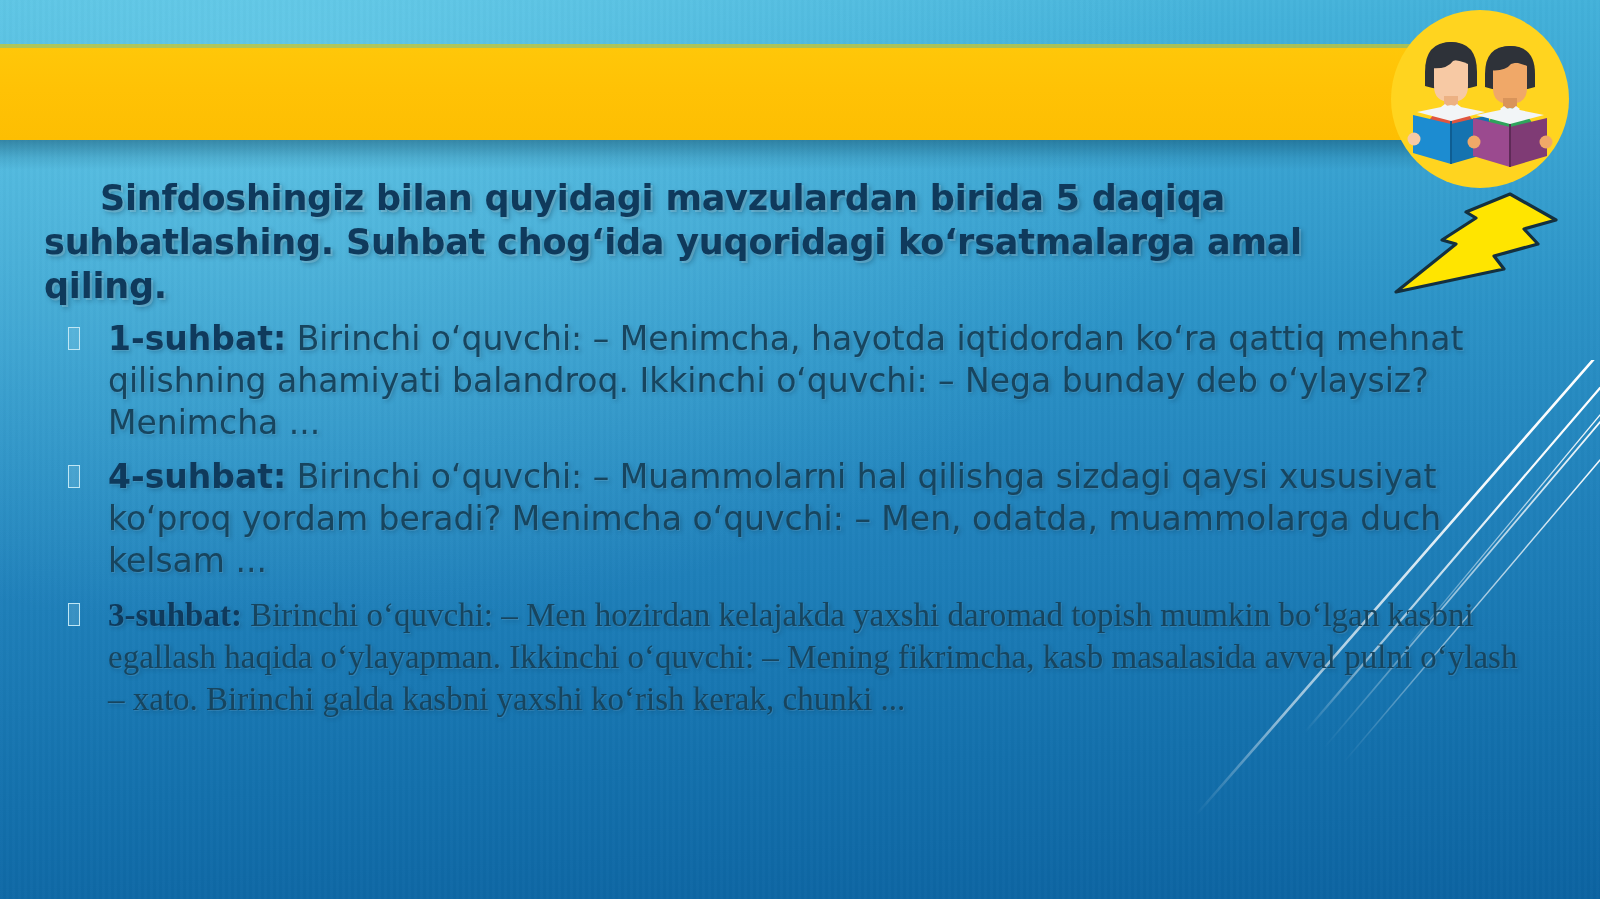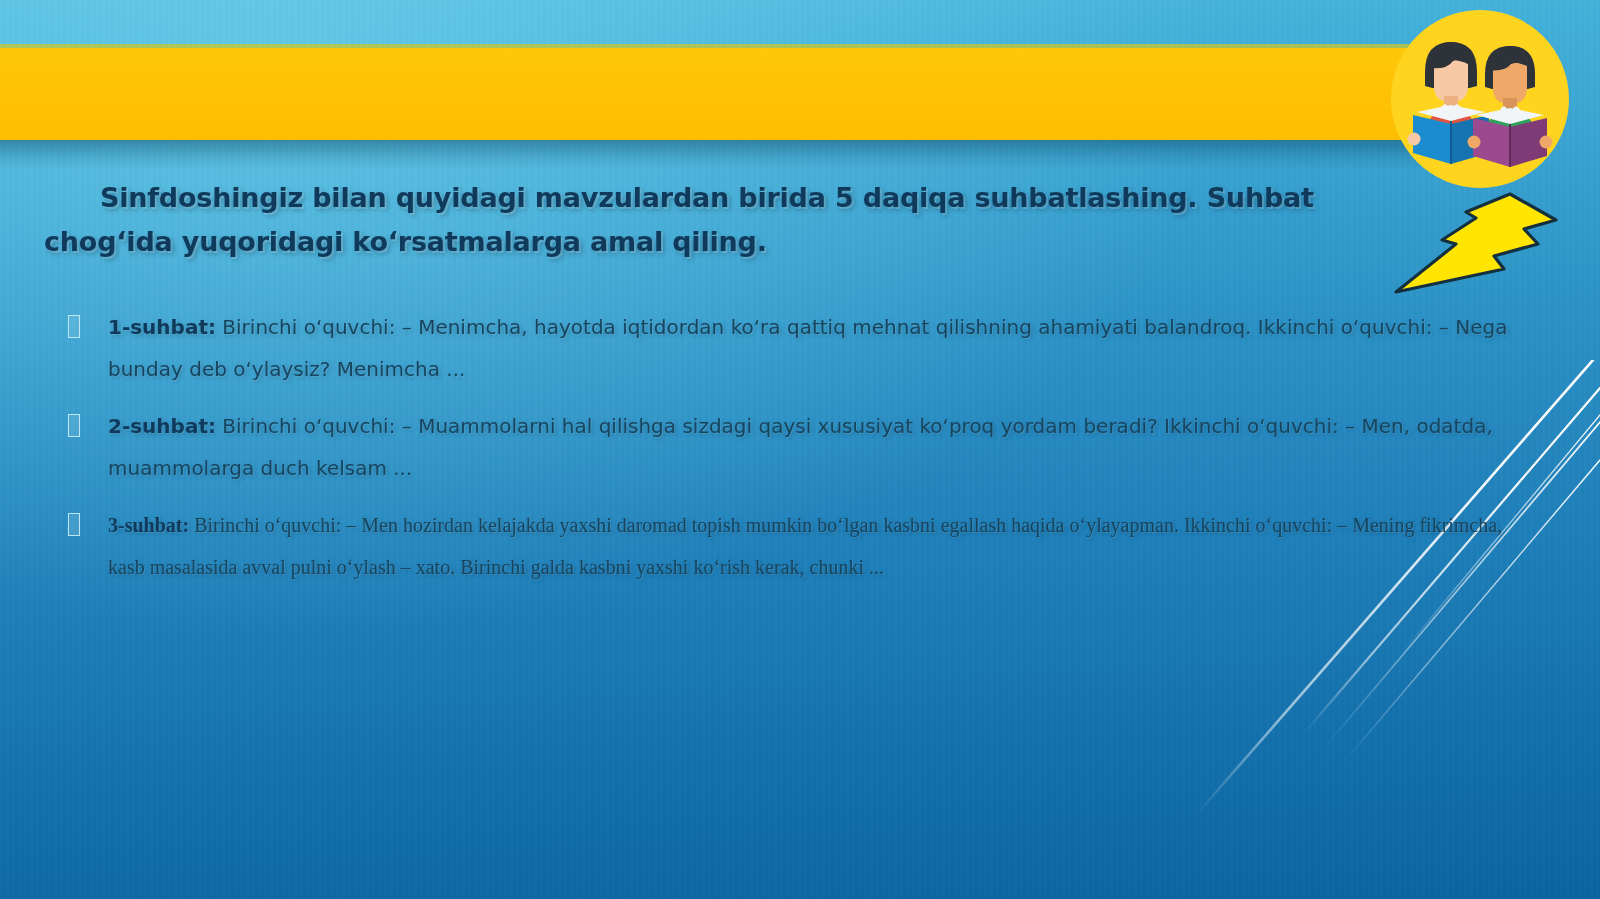--- a/index.html
+++ b/index.html
@@ -66,43 +66,44 @@
 
   
   #content {
     position:absolute;
     left:0; top:0; width:1600px; height:899px;
   }
   #heading {
     position:absolute;
     left:44px; top:176px;
     width:1290px;
-    font-size:27px;
+    font-size:35px;
     font-weight:bold;
     line-height:44px;
     letter-spacing:-0.2px;
     color:#0f3a5c;
     text-indent:56px;
     text-shadow:2px 2px 0 rgba(255,255,255,0.18), 3px 3px 5px rgba(4,40,62,0.33);
   }
 
   ul#bullets {
     position:absolute;
     left:62px; top:306px;
     width:1470px;
     list-style:none;
   }
   ul#bullets > li {
     position:relative;
     padding-left:46px;
     margin-bottom:12px;
-    font-size:20px;
+    font-size:33px;
     line-height:42px;
     color:#17455f;
     text-shadow:1px 1px 0 rgba(255,255,255,0.10), 2px 2px 4px rgba(4,40,62,0.26);
+    margin-top:12px;
   }
   ul#bullets > li .marker {
     position:absolute;
     left:6px; top:9px;
     width:12px; height:23px;
     border:1.6px solid #bfe6f4;
     background:rgba(180,225,243,0.18);
   }
   ul#bullets > li .lead {
     font-weight:bold;
@@ -203,21 +204,21 @@
   <div id="content">
     <div id="heading">Sinfdoshingiz bilan quyidagi mavzulardan birida 5 daqiqa suhbatlashing. Suhbat chog‘ida yuqoridagi ko‘rsatmalarga amal qiling.</div>
 
     <ul id="bullets">
       <li id="b1">
         <span class="marker"></span>
         <span class="lead">1-suhbat:</span><span class="body"> Birinchi o‘quvchi: – Menimcha, hayotda iqtidordan ko‘ra qattiq mehnat qilishning ahamiyati balandroq. Ikkinchi o‘quvchi: – Nega bunday deb o‘ylaysiz? Menimcha ...</span>
       </li>
       <li id="b2">
         <span class="marker"></span>
-        <span class="lead">2-suhbat:</span><span class="body"> Birinchi o‘quvchi: – Muammolarni hal qilishga sizdagi qaysi xususiyat ko‘proq yordam beradi? Ikkinchi o‘quvchi: – Men, odatda, muammolarga duch kelsam ...</span>
+        <span class="lead">4-suhbat:</span><span class="body"> Birinchi o‘quvchi: – Muammolarni hal qilishga sizdagi qaysi xususiyat ko‘proq yordam beradi? Menimcha o‘quvchi: – Men, odatda, muammolarga duch kelsam ...</span>
       </li>
       <li id="b3">
         <span class="marker"></span>
         <span class="lead">3-suhbat:</span><span class="body"> Birinchi o‘quvchi: – Men hozirdan kelajakda yaxshi daromad topish mumkin bo‘lgan kasbni egallash haqida o‘ylayapman. Ikkinchi o‘quvchi: – Mening fikrimcha, kasb masalasida avval pulni o‘ylash – xato. Birinchi galda kasbni yaxshi ko‘rish kerak, chunki ...</span>
       </li>
     </ul>
   </div>
 
 </div>
 

